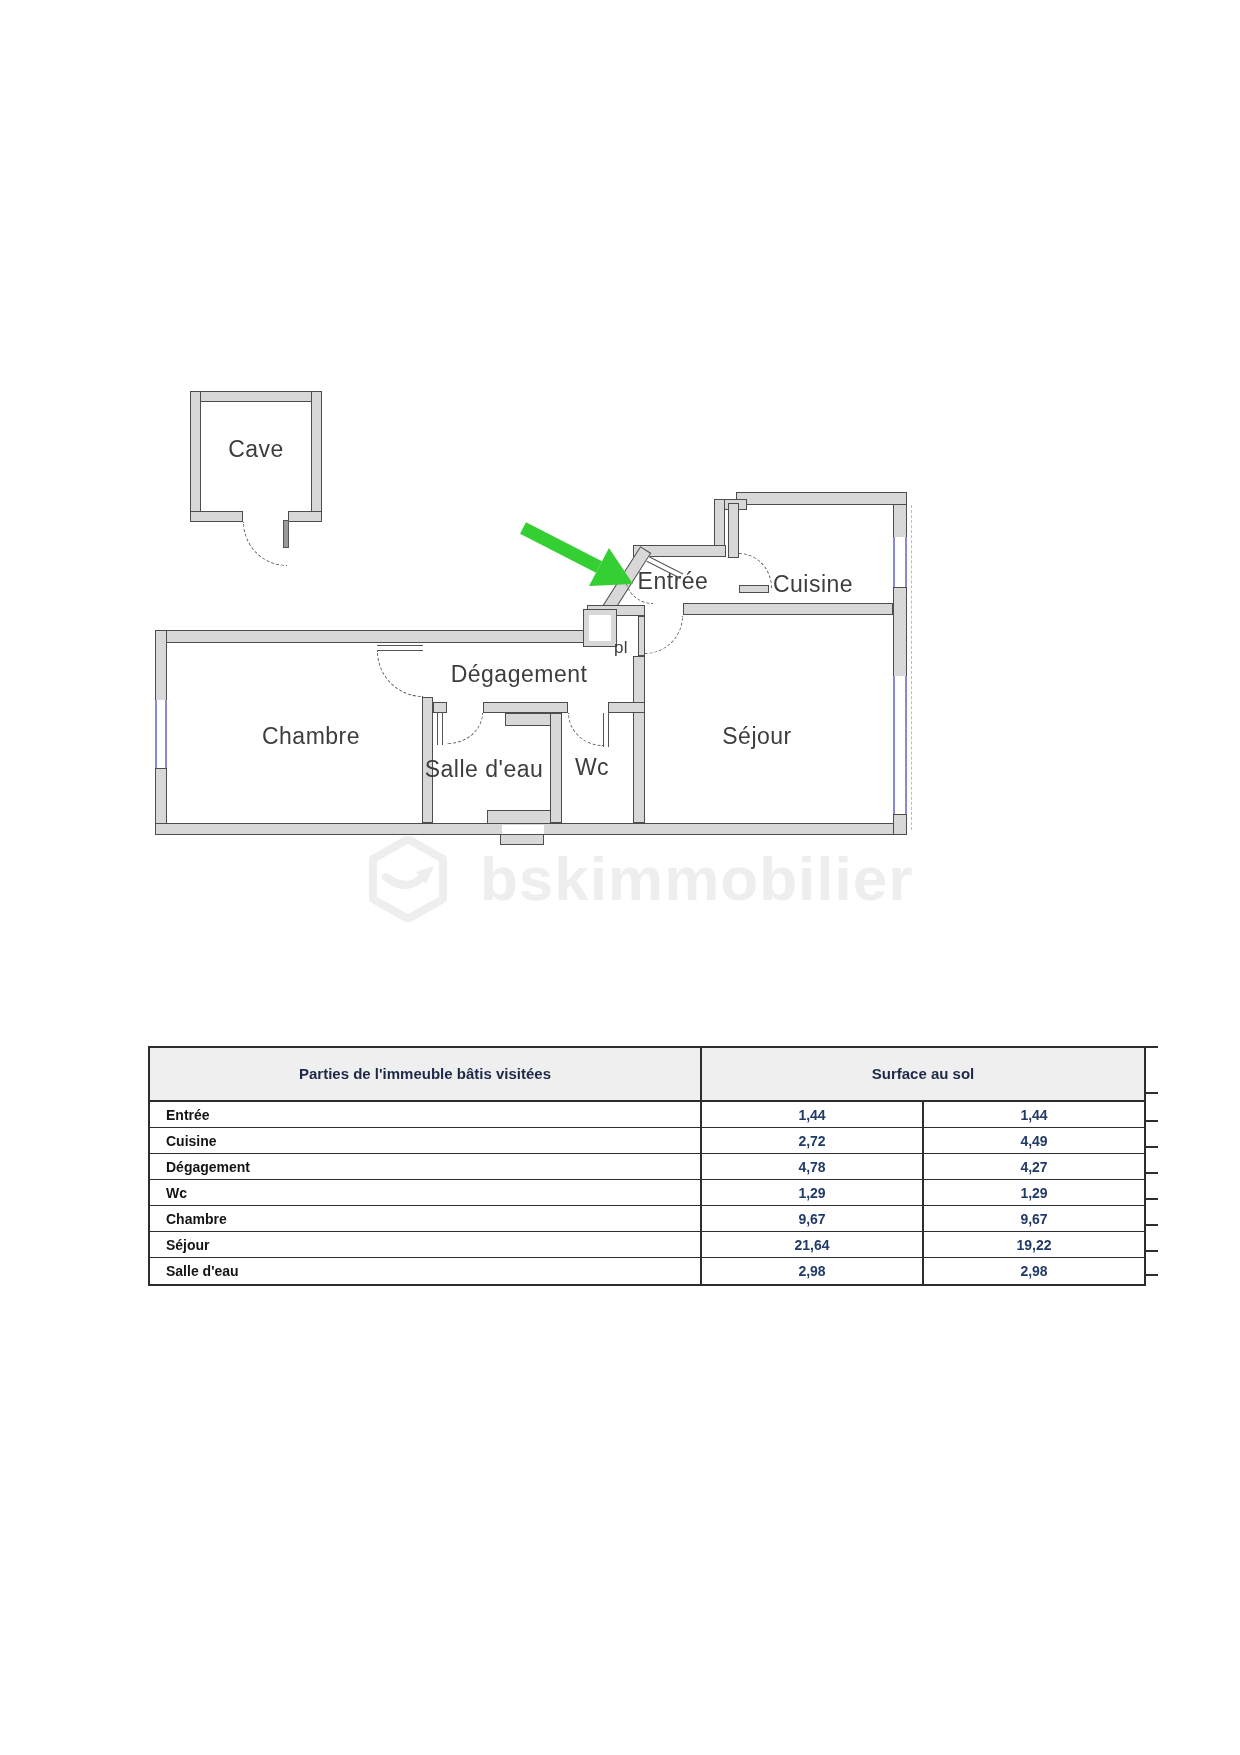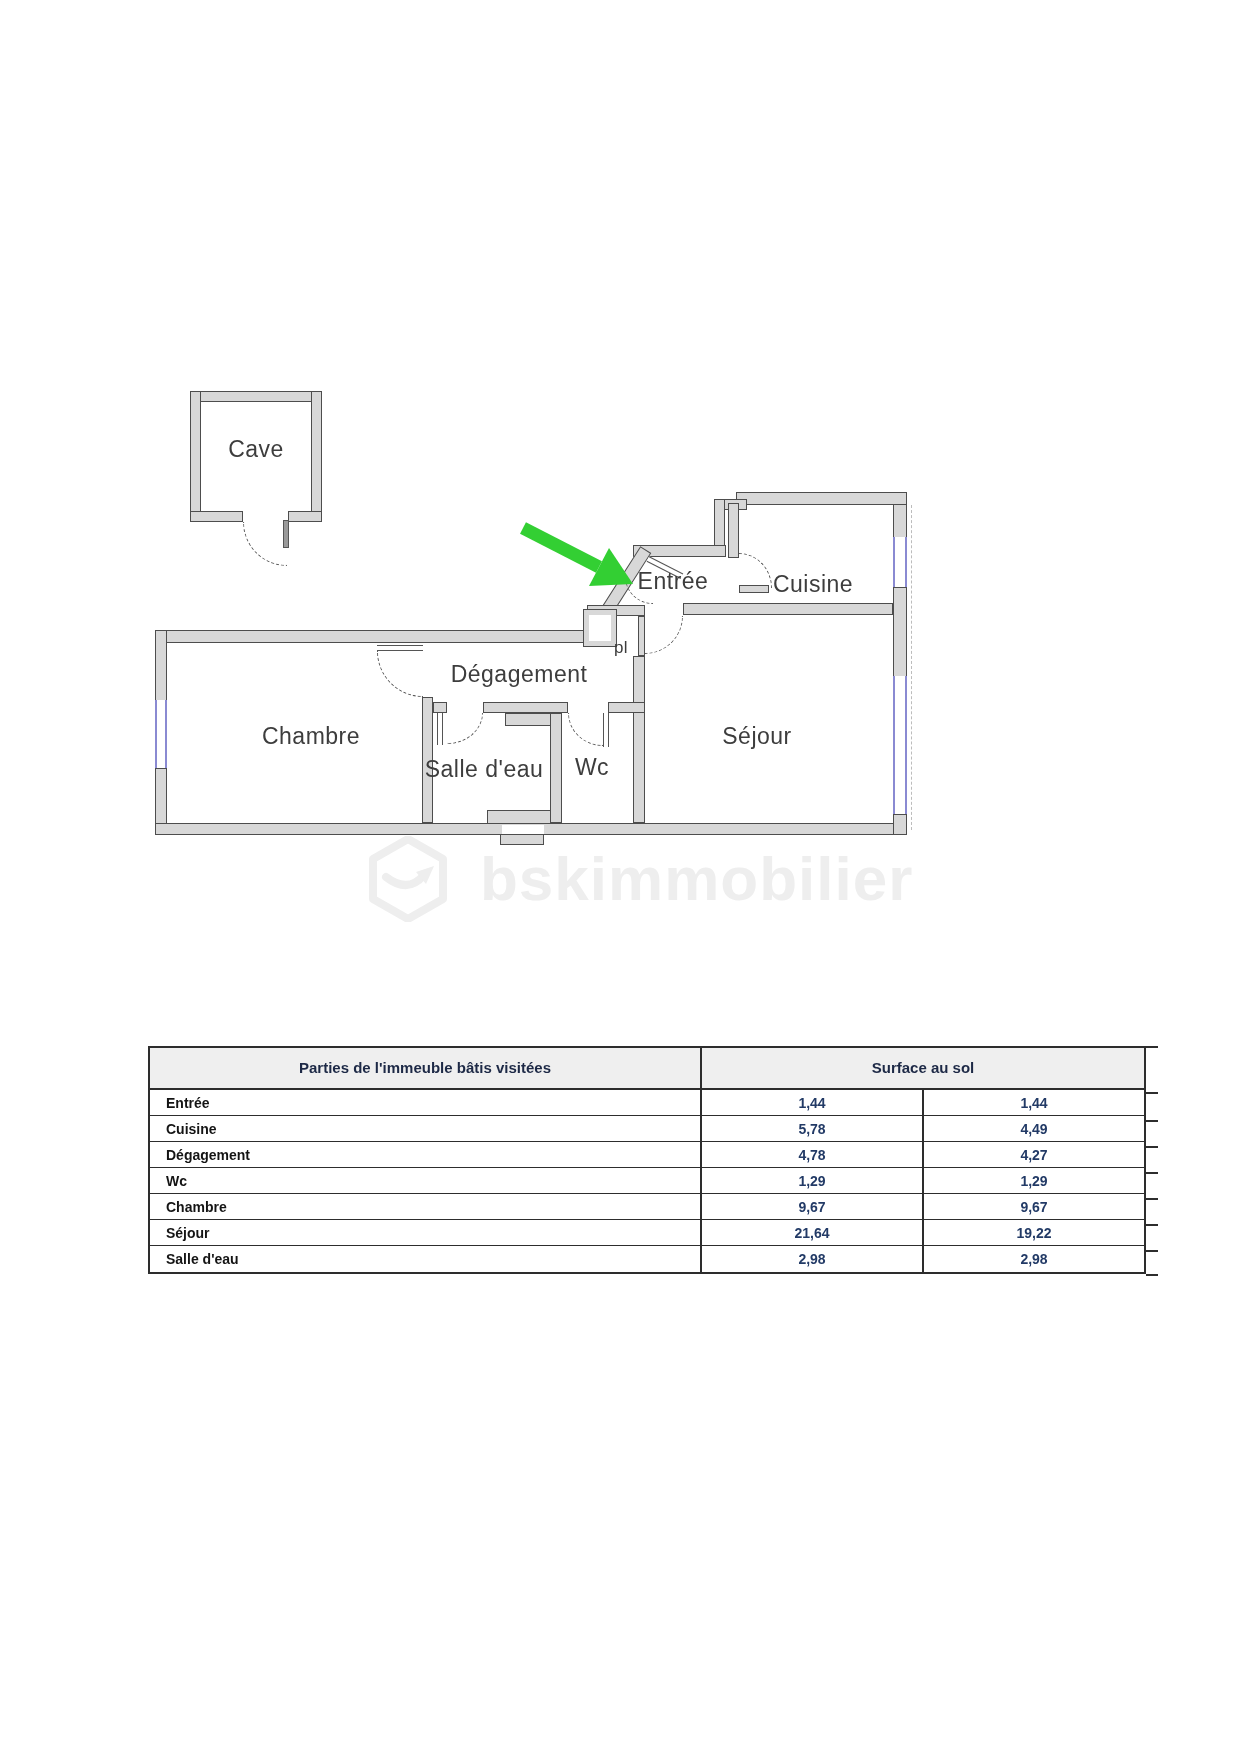--- a/index.html
+++ b/index.html
@@ -22,21 +22,21 @@
                 white-space:nowrap; letter-spacing:0.5px; }
   .small-label { font-size:17px; }
 
   
   .wm-text { position:absolute; left:480px; top:843px; font-size:62px; font-weight:600;
              color:#eeeeee; letter-spacing:1px; }
 
   
   .area-table { position:absolute; left:148px; top:1046px; width:998px; box-sizing:border-box;
                 border:2px solid #2d2d2d; background:#fff; }
-  .t-head { display:flex; height:42px; background:#efefef; border-bottom:2px solid #2d2d2d; box-sizing:border-box; }
+  .t-head { display:flex; height:54px; background:#efefef; border-bottom:2px solid #2d2d2d; box-sizing:border-box; }
   .t-row  { display:flex; height:26px; border-bottom:1.5px solid #2d2d2d; box-sizing:border-box; }
   .t-row:last-child { border-bottom:none; }
   .tc { box-sizing:border-box; display:flex; align-items:center; }
   .c1 { width:552px; border-right:2px solid #2d2d2d; }
   .c2 { width:222px; border-right:2px solid #2d2d2d; }
   .c3 { flex:1; }
   .th { justify-content:center; text-align:center; font-weight:bold; font-size:15px; color:#1d2946; line-height:1.15; }
   .tl { padding-left:16px; font-weight:bold; font-size:14px; color:#141414; }
   .tn { justify-content:center; font-weight:bold; font-size:14px; color:#223a66; }
   .stub { position:absolute; left:1146px; width:12px; height:2px; background:#2d2d2d; }
@@ -137,21 +137,21 @@
       <div class="tc c1 th">Parties de l'immeuble bâtis visitées</div>
       <div class="tc c3 th">Surface au sol</div>
     </div>
     <div class="t-row">
       <div class="tc c1 tl">Entrée</div>
       <div class="tc c2 tn">1,44</div>
       <div class="tc c3 tn">1,44</div>
     </div>
     <div class="t-row">
       <div class="tc c1 tl">Cuisine</div>
-      <div class="tc c2 tn">5,78</div>
+      <div class="tc c2 tn">2,72</div>
       <div class="tc c3 tn">4,49</div>
     </div>
     <div class="t-row">
       <div class="tc c1 tl">Dégagement</div>
       <div class="tc c2 tn">4,78</div>
       <div class="tc c3 tn">4,27</div>
     </div>
     <div class="t-row">
       <div class="tc c1 tl">Wc</div>
       <div class="tc c2 tn">1,29</div>

